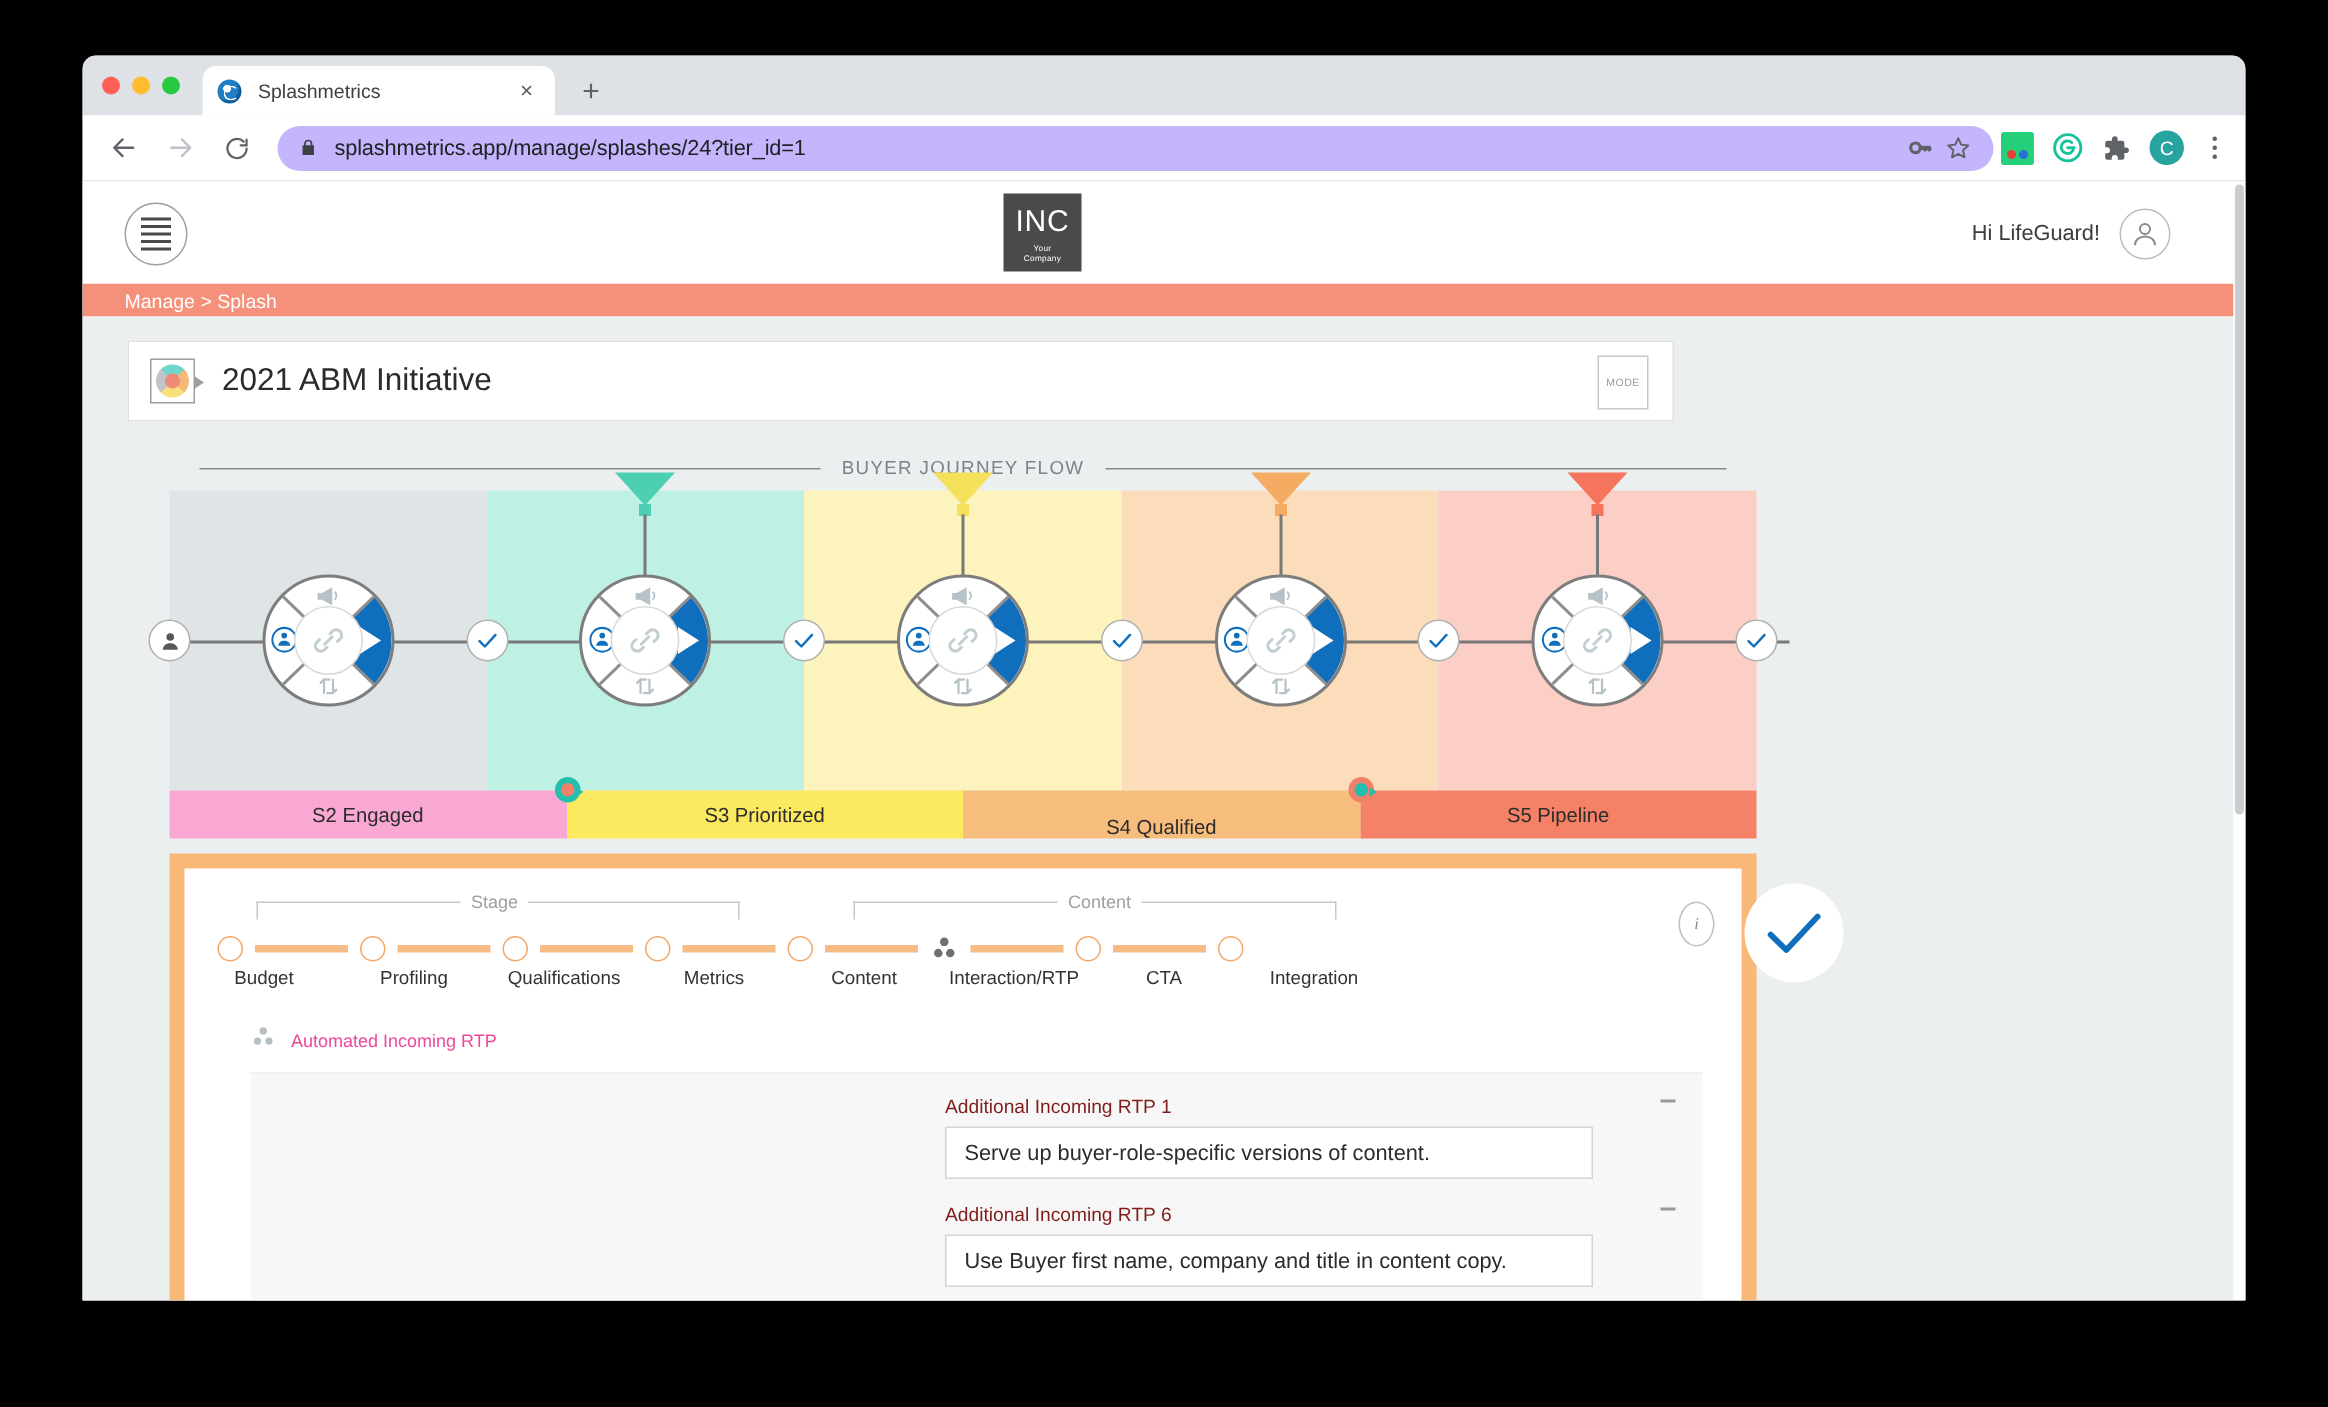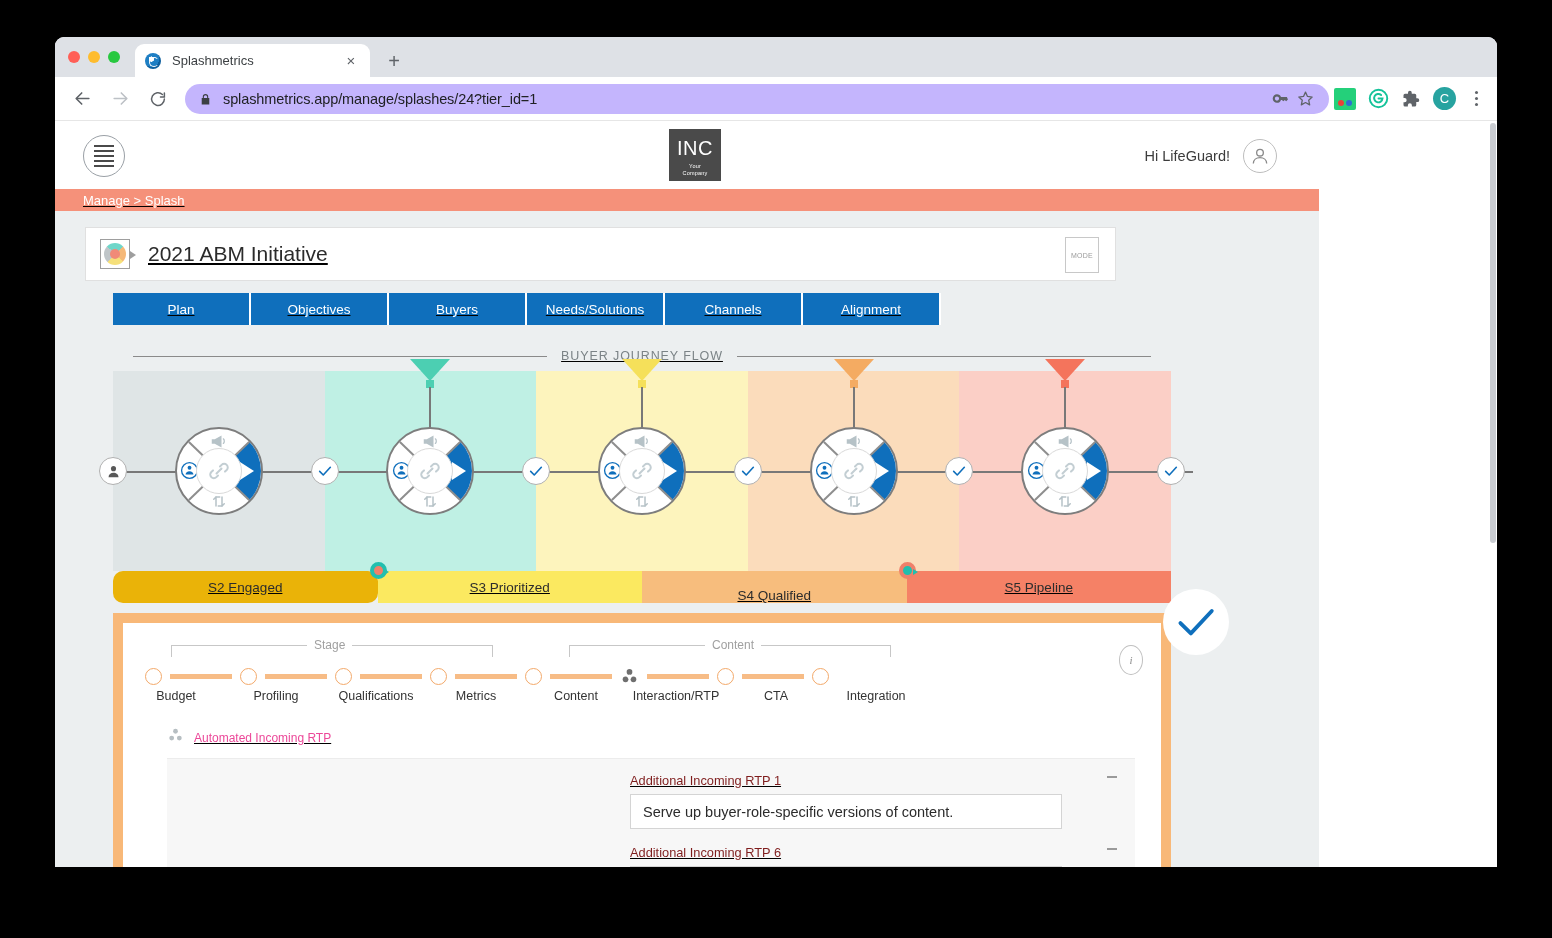--- a/index.html
+++ b/index.html
@@ -120,21 +120,21 @@
   }
   .scroll-track {
     position: absolute; right: 0; top: 0; width: 8px; height: 100%;
     background: #ffffff;
   }
   .scroll-thumb {
     position: absolute; right: 1px; top: 2px; width: 6px; height: 420px;
     background: #c9ccd1; border-radius: 3px;
   }
 
-  .app { position: relative; width: 1264px; text-decoration: underline; }
+  .app { position: relative; width: 1434px; }
 
   
   .app-header { height: 68px; position: relative; background: #ffffff; }
   .hamburger {
     position: absolute; left: 28px; top: 14px;
     width: 42px; height: 42px;
     border: 1px solid #9aa0a6; border-radius: 50%;
     display: flex; flex-direction: column; align-items: center; justify-content: center; gap: 3px;
   }
   .hamburger i { display:block; width: 20px; height: 2px; background: #4a4a4a; }
@@ -491,40 +491,20 @@
 
         <div class="title-card">
           <div class="venn-wrap">
             <div class="venn"></div>
             <div class="venn-arrow"></div>
           </div>
           <div class="title-text">2021 ABM Initiative</div>
           <div class="mode-btn">MODE</div>
         </div>
 
-        <div class="tabrow" id="tabrow">
-            <div class="t" style="width: 138px;">
-              <span>Plan</span>
-            </div>
-            <div class="t" style="width: 138px;">
-              <span>Objectives</span>
-            </div>
-            <div class="t" style="width: 138px;">
-              <span>Buyers</span>
-            </div>
-            <div class="t" style="width: 138px;">
-              <span>Needs/Solutions</span>
-            </div>
-            <div class="t" style="width: 138px;">
-              <span>Channels</span>
-            </div>
-            <div class="t" style="width: 138px;">
-              <span>Alignment</span>
-            </div>
-          </div>
 
         <div class="journey">
           <div class="bjf-head">
             <span class="line"></span>
             <span class="lbl">BUYER JOURNEY FLOW</span>
             <span class="line"></span>
           </div>
           <div class="stages" id="stages">
               <div class="stage" style="background: rgb(223, 229, 230);">
                 <div class="connector" style="left:0;width:50%"></div>
@@ -812,21 +792,21 @@
                   </svg>
                 </div>
                 <div class="node-circle" style="left:100%">
                   <svg width="16" height="16" viewBox="0 0 24 24" fill="none" stroke="#0f6fbc" stroke-width="2.4" stroke-linecap="round" stroke-linejoin="round">
                     <polyline points="4 12.6 9.4 18 20 6.4"></polyline>
                   </svg>
                 </div>
               </div>
             </div>
           <div class="stage-labels" id="stagelabels">
-              <div class="sl" style="background: #eab308; border-radius: 10px;">
+              <div class="sl" style="background: #f9a8d4;">
                 <span>S2 Engaged</span>
                 <div class="marker" style="background: rgb(240, 128, 106); border-color: rgb(34, 191, 174); left: calc(100% - 8px);"></div>
               </div>
               <div class="sl" style="background: rgb(251, 233, 96);">
                 <span>S3 Prioritized</span>
               </div>
               <div class="sl" style="background: rgb(247, 189, 125); align-items: flex-end;">
                 <span>S4 Qualified</span>
                 <div class="marker" style="background: rgb(34, 191, 174); border-color: rgb(240, 128, 106); left: calc(100% - 8px);"></div>
               </div>

